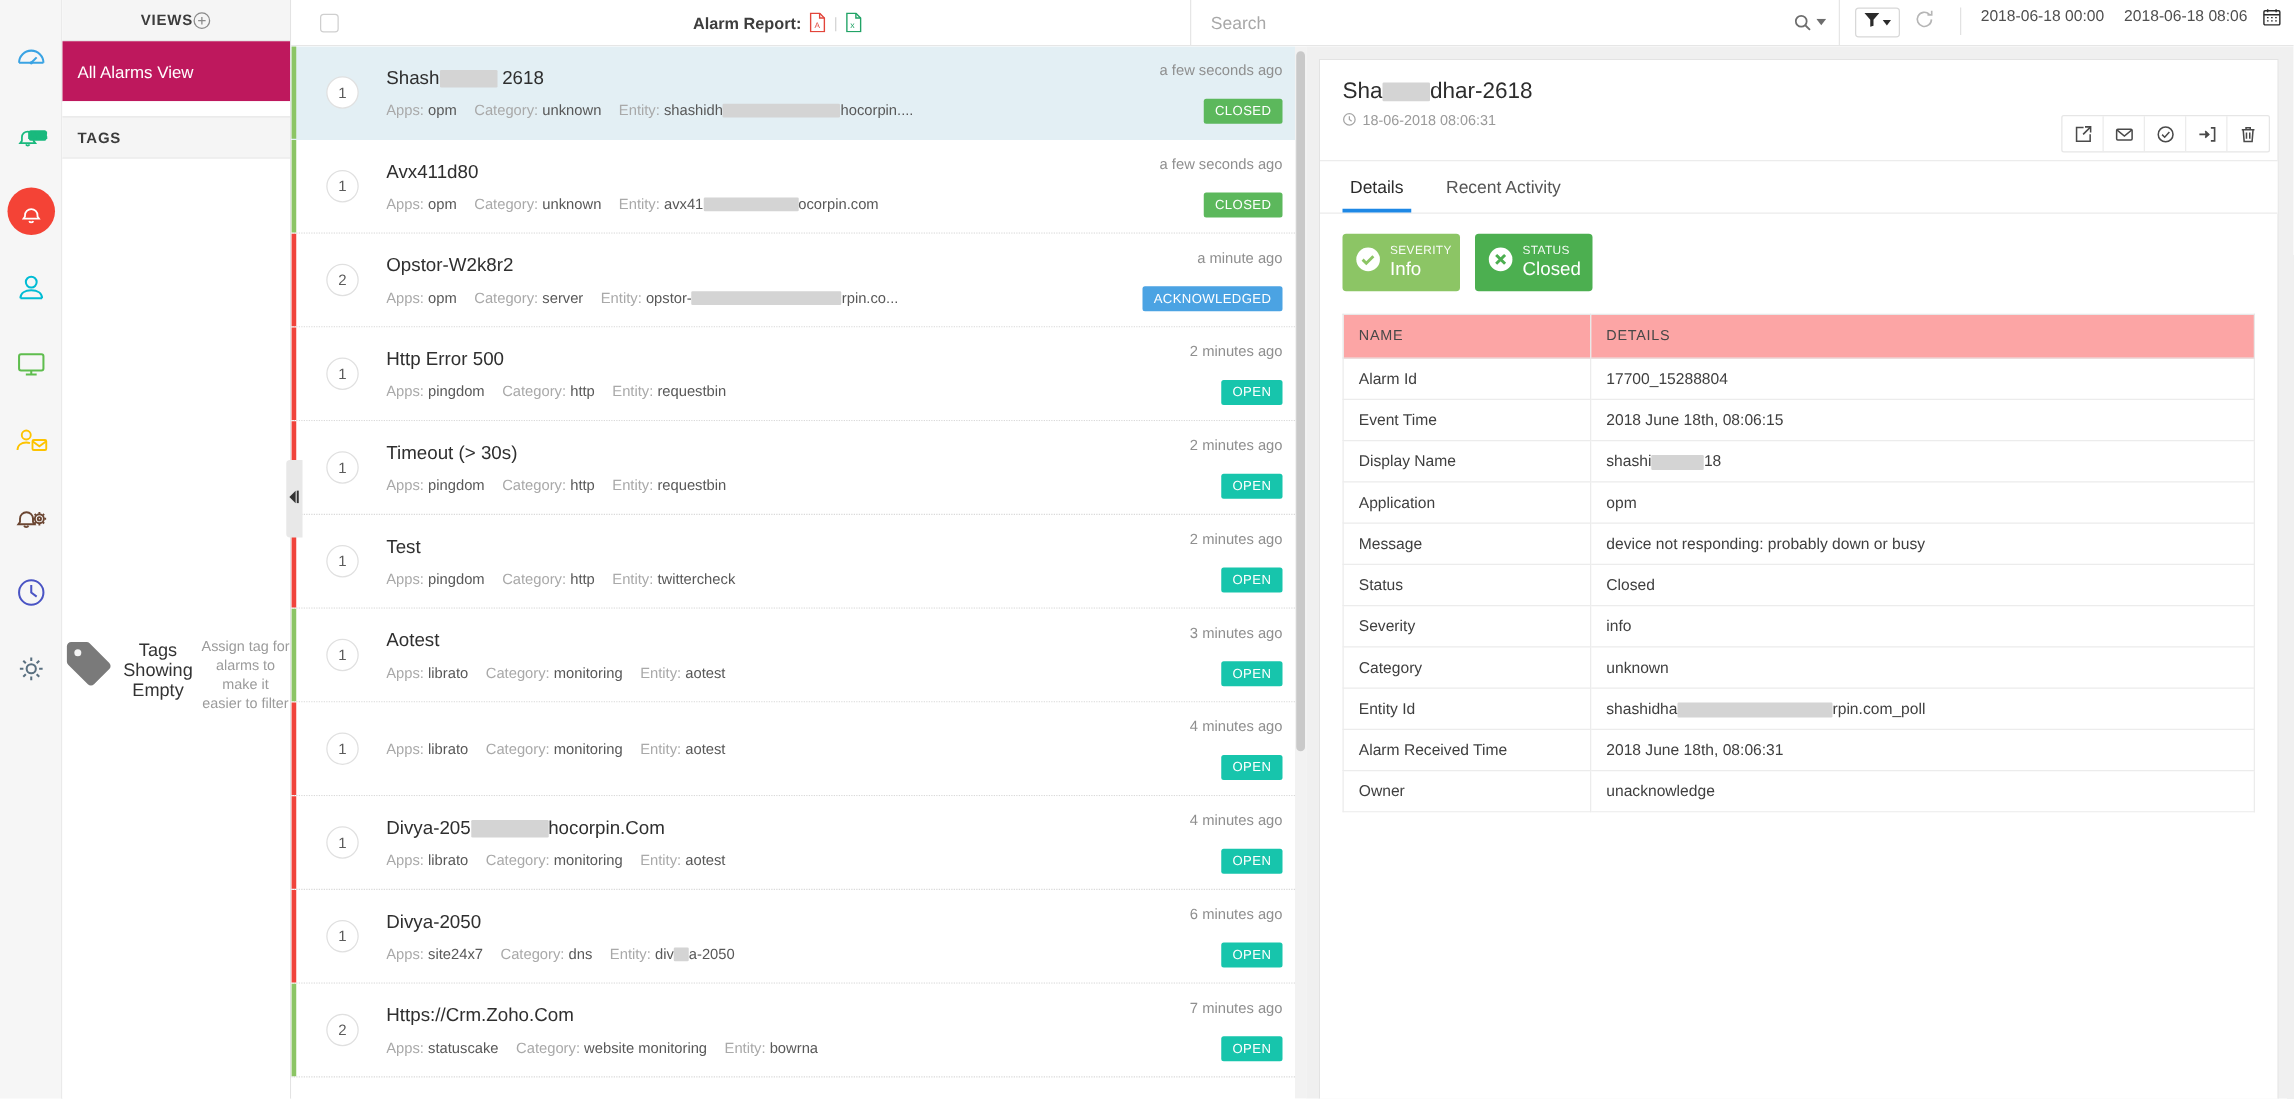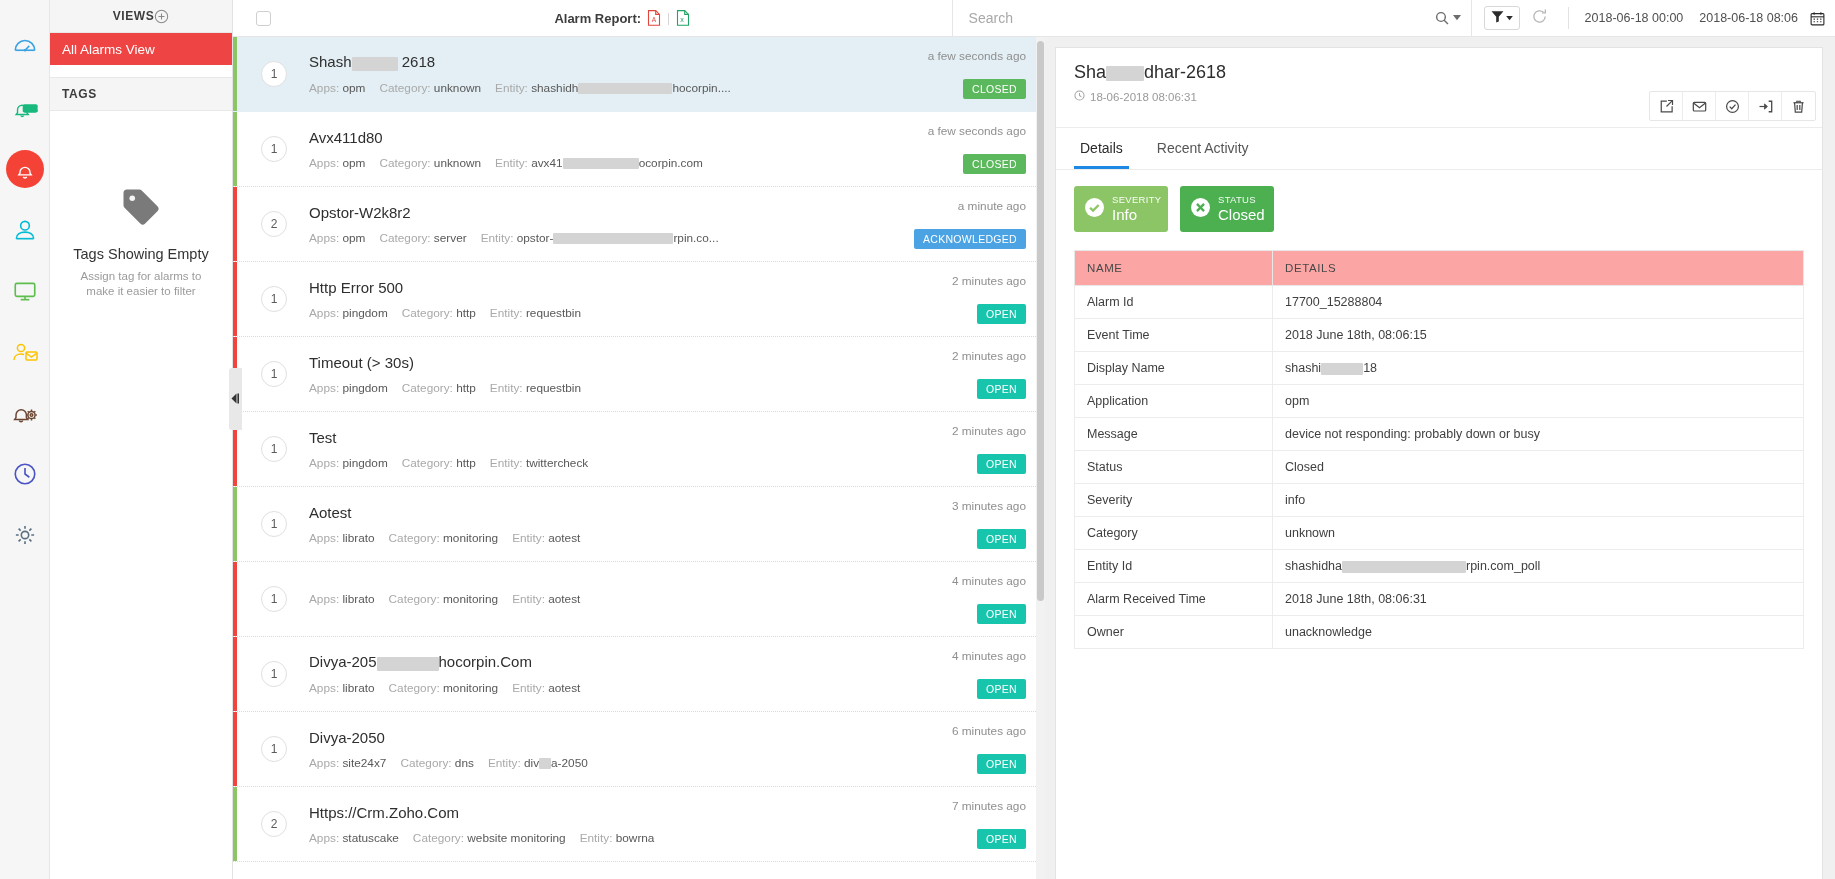--- a/index.html
+++ b/index.html
@@ -43,32 +43,32 @@
     height: 33px; background: #f5f5f5;
     border-bottom: 1px solid #e8e8e8;
     display: flex; align-items: center; justify-content: center;
     padding: 0 12px;
   }
   .sb-header-title {
     font-size: 12px; font-weight: bold; color: #3c3c3c; letter-spacing: .6px;
   }
   .plus-icon { cursor: pointer; display: flex; }
   .view-item {
-    height: 32px; display: flex; align-items: center;
+    height: 48px; display: flex; align-items: center;
     padding: 0 12px; font-size: 13.5px; color: #ffffff;
-    background: #ef4444; cursor: pointer;
+    background: #be185d; cursor: pointer;
   }
   .sb-spacer { height: 12px; background: #fff; }
   .sb-header2 {
     height: 34px; background: #f5f5f5;
     border-top: 1px solid #e8e8e8; border-bottom: 1px solid #e8e8e8;
     display: flex; align-items: center; padding: 0 12px;
   }
   .tags-empty {
-    flex: 1; display: flex; flex-direction: column;
+    flex: 1; display: flex; flex-direction: row;
     align-items: center; justify-content: flex-start;
     padding-top: 75px; background: #fff;
   }
   .tag-glyph { margin-bottom: 14px; }
   .tags-empty-title {
     font-size: 14.5px; color: #333; margin-bottom: 7px; text-align: center;
   }
   .tags-empty-sub {
     font-size: 11.5px; color: #9b9b9b; text-align: center;
     line-height: 15px; width: 140px;
@@ -110,21 +110,21 @@
     border-left: 1px solid #e6e6e6; border-right: 1px solid #e6e6e6;
     padding: 0 10px 0 16px;
   }
   .searchbar input {
     flex: 1; border: 0; outline: 0; font-size: 14px; color: #4a4a4a;
     font-family: "Liberation Sans", sans-serif; background: transparent;
   }
   .searchbar input::placeholder { color: #a8a8a8; }
   .search-caret { display: flex; align-items: center; gap: 2px; cursor: pointer; }
   .tb-right {
-    display: flex; align-items: center; gap: 0; padding-right: 10px;
+    display: flex; gap: 0; padding-right: 10px;
   }
   .filter-btn {
     width: 36px; height: 24px; border: 1px solid #d8d8d8; border-radius: 3px;
     display: flex; align-items: center; justify-content: center; gap: 2px;
     margin-left: 12px; cursor: pointer; background: #fff;
   }
   .refresh-btn { width: 40px; display: flex; align-items: center; justify-content: center; cursor: pointer; }
   .vline { width: 1px; height: 22px; background: #e2e2e2; margin: 0 8px; }
   .date-txt { font-size: 12.5px; color: #4f4f4f; padding: 0 8px; cursor: pointer; white-space: nowrap; }
   .cal-btn { padding-left: 4px; display: flex; cursor: pointer; }

